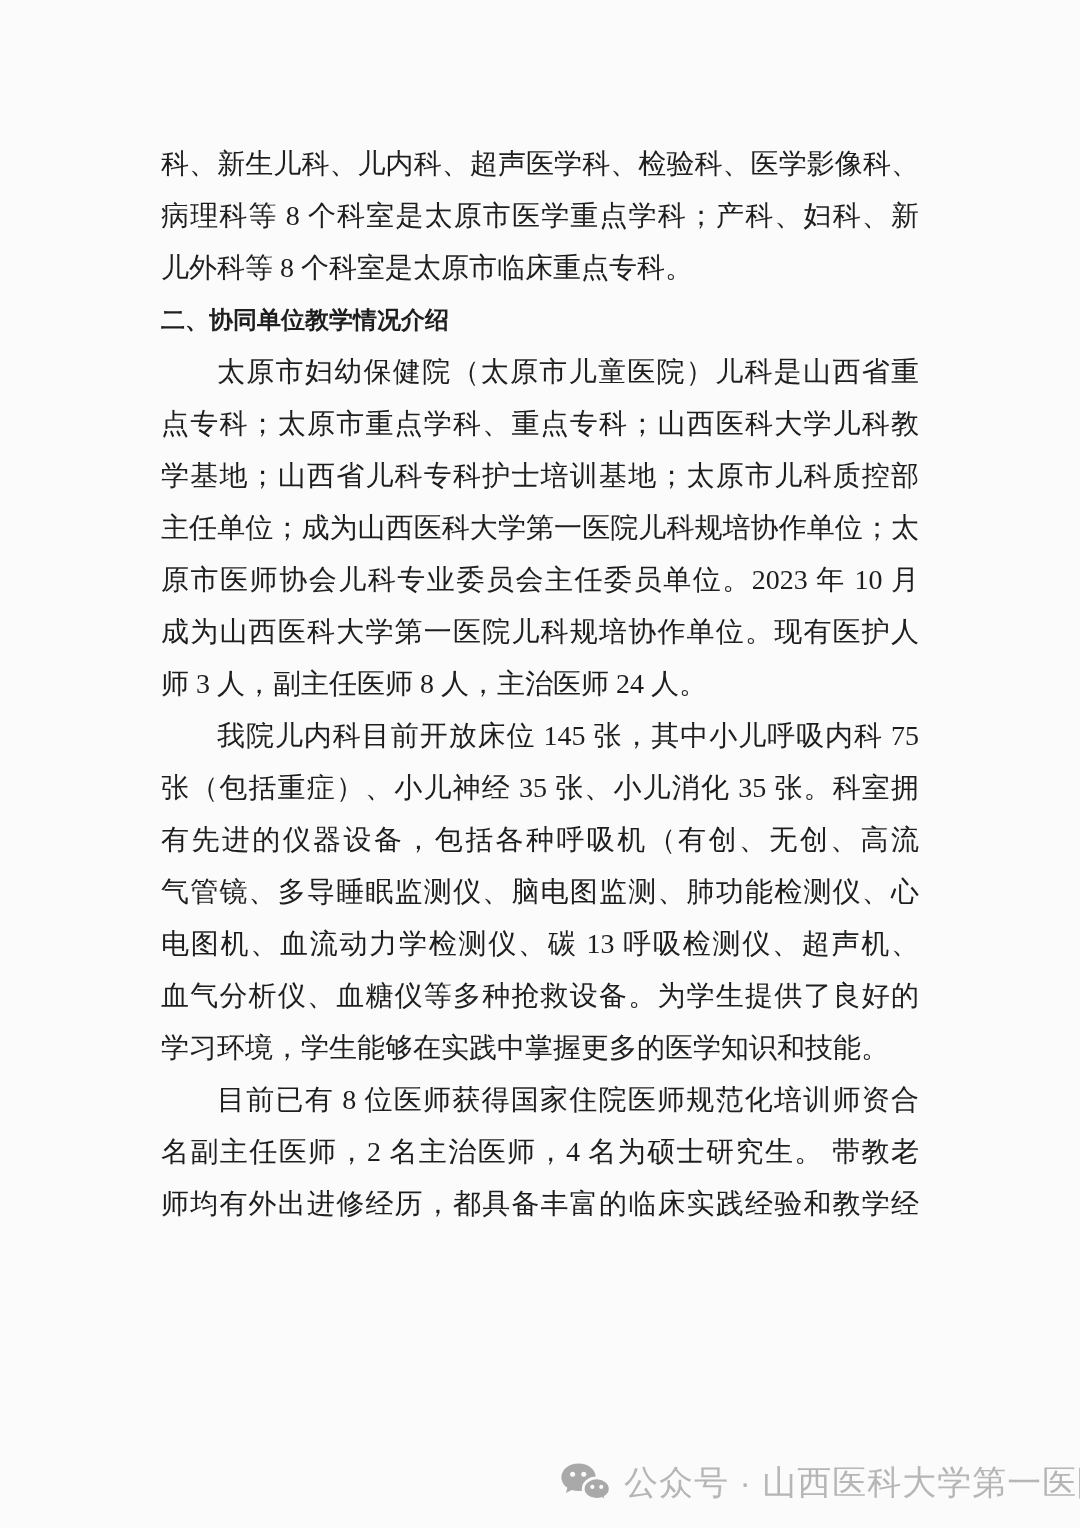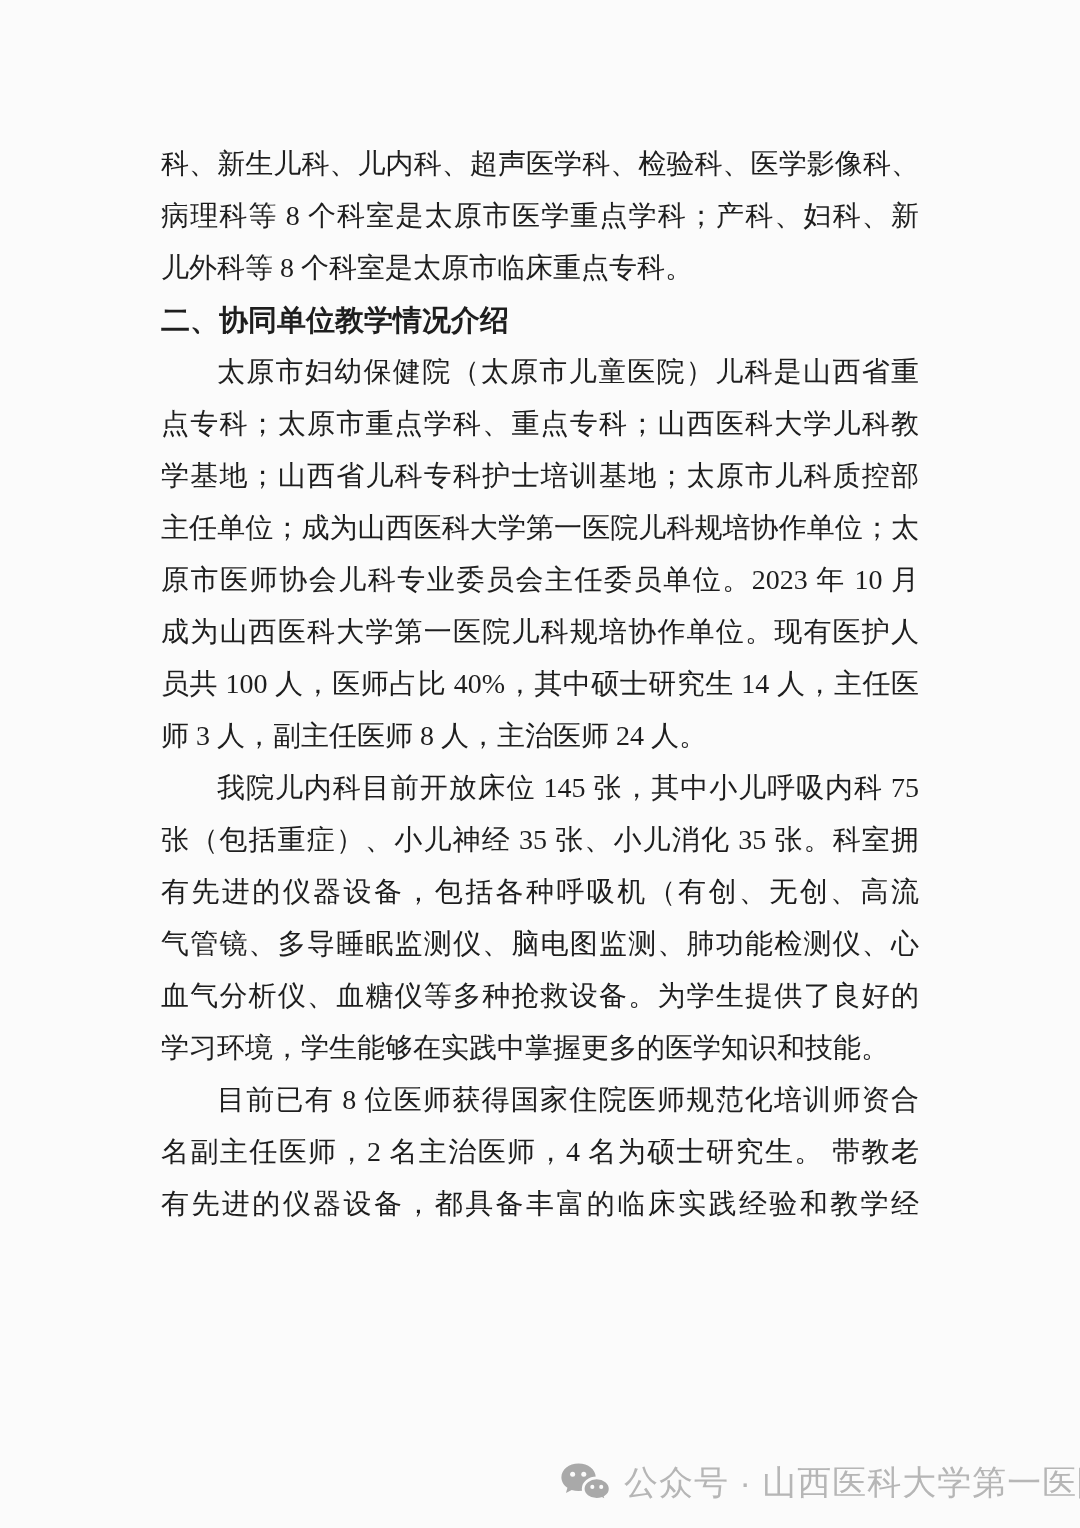--- a/index.html
+++ b/index.html
@@ -32,21 +32,21 @@
   }
   .line.endline {
     text-align-last: left;
   }
   .line.indent {
     text-indent: 2em;
   }
   .line.heading {
     font-family: "Liberation Sans", "DejaVu Sans", sans-serif;
     font-weight: bold;
-    font-size: 29px;
+    font-size: 24px;
     text-align-last: left;
   }
   .watermark {
     position: absolute;
     left: 560px;
     top: 1455px;
     height: 56px;
     display: flex;
     align-items: center;
     gap: 12px;
@@ -71,31 +71,31 @@
       <div class="line">科、新生儿科、儿内科、超声医学科、检验科、医学影像科、</div>
       <div class="line">病理科等 8 个科室是太原市医学重点学科；产科、妇科、新</div>
       <div class="line endline">儿外科等 8 个科室是太原市临床重点专科。</div>
       <div class="line heading endline">二、协同单位教学情况介绍</div>
       <div class="line indent">太原市妇幼保健院（太原市儿童医院）儿科是山西省重</div>
       <div class="line">点专科；太原市重点学科、重点专科；山西医科大学儿科教</div>
       <div class="line">学基地；山西省儿科专科护士培训基地；太原市儿科质控部</div>
       <div class="line">主任单位；成为山西医科大学第一医院儿科规培协作单位；太</div>
       <div class="line">原市医师协会儿科专业委员会主任委员单位。2023 年 10 月</div>
       <div class="line">成为山西医科大学第一医院儿科规培协作单位。现有医护人</div>
-      <div class="line">员共 100 人，医师占比 40%，其中硕士研究生 14 人，主任医</div>
       <div class="line endline">师 3 人，副主任医师 8 人，主治医师 24 人。</div>
       <div class="line indent">我院儿内科目前开放床位 145 张，其中小儿呼吸内科 75</div>
       <div class="line">张（包括重症）、小儿神经 35 张、小儿消化 35 张。科室拥</div>
       <div class="line">有先进的仪器设备，包括各种呼吸机（有创、无创、高流量）、</div>
       <div class="line">气管镜、多导睡眠监测仪、脑电图监测、肺功能检测仪、心</div>
+      <div class="line">电图机、血流动力学检测仪、碳 13 呼吸检测仪、超声机、</div>
       <div class="line">血气分析仪、血糖仪等多种抢救设备。为学生提供了良好的</div>
       <div class="line endline">学习环境，学生能够在实践中掌握更多的医学知识和技能。</div>
       <div class="line indent">目前已有 8 位医师获得国家住院医师规范化培训师资合</div>
       <div class="line">名副主任医师，2 名主治医师，4 名为硕士研究生。 带教老</div>
-      <div class="line">有先进的仪器设备，都具备丰富的临床实践经验和教学经</div>
+      <div class="line">师均有外出进修经历，都具备丰富的临床实践经验和教学经</div>
     </div>
 
   <div class="watermark">
     <svg class="wx-icon" viewBox="0 0 56 46" xmlns="http://www.w3.org/2000/svg" aria-hidden="true">
 
       <path fill="#a9a9a9" d="M20 2 C9.6 2 1.5 8.6 1.5 16.8 c0 4.6 2.5 8.7 6.5 11.4 l-1.6 5.6 6.2-3.3 c2.3 0.7 4.8 1.1 7.4 1.1 10.4 0 18.5-6.6 18.5-14.8 S30.4 2 20 2 Z"></path>
       <circle fill="#fbfbfb" cx="13.6" cy="13.6" r="2.7"></circle>
       <circle fill="#fbfbfb" cx="25.6" cy="13.6" r="2.7"></circle>
 
       <path fill="#a9a9a9" stroke="#fbfbfb" stroke-width="3" d="M39.5 17.5 c-8 0-14.5 5.2-14.5 11.6 0 6.4 6.5 11.6 14.5 11.6 2 0 3.9-0.3 5.6-0.9 l5 2.7-1.3-4.5 c3.2-2.1 5.2-5.3 5.2-8.9 0-6.4-6.5-11.6-14.5-11.6 Z"></path>

